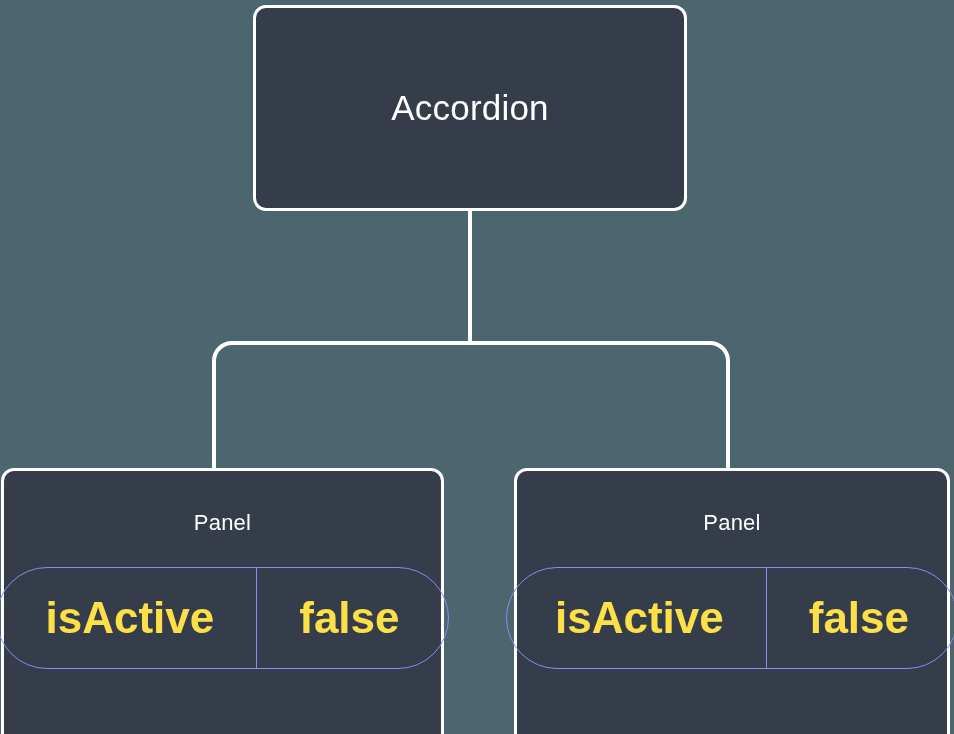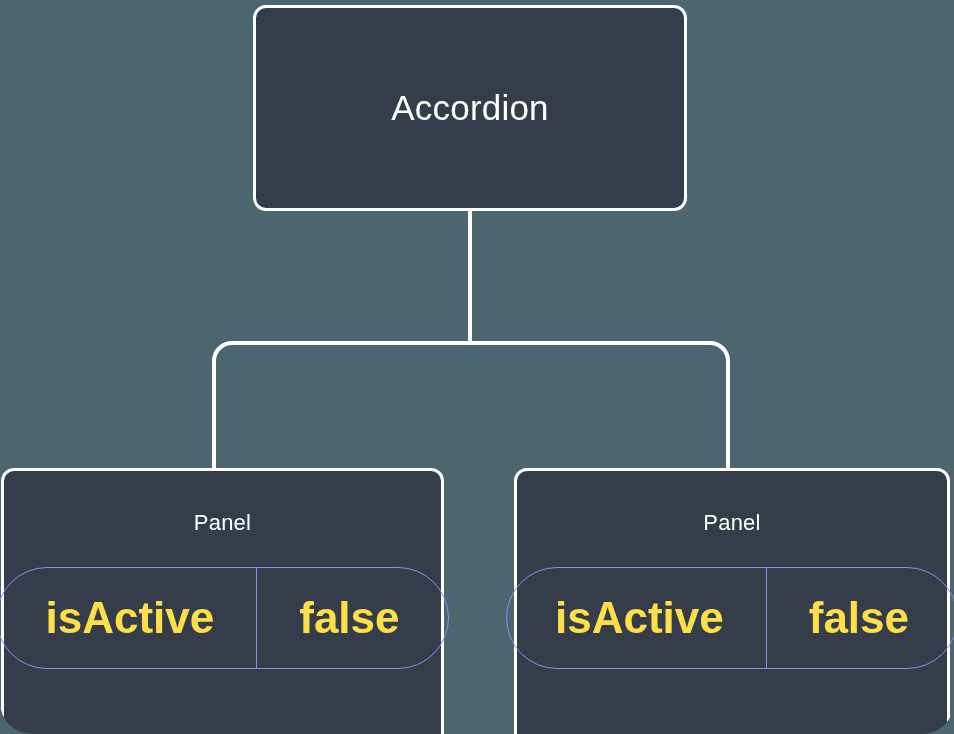--- a/index.html
+++ b/index.html
@@ -14,21 +14,20 @@
     font-family: "Liberation Sans", sans-serif;
     background: #4c6670;
   }
 
   #canvas {
     position: relative;
     width: 954px;
     height: 734px;
     background: #4c6670;
     overflow: hidden;
-    border-radius: 32px;
   }
 
   
   #edges {
     position: absolute;
     left: 0;
     top: 0;
     width: 954px;
     height: 734px;
     z-index: 1;

